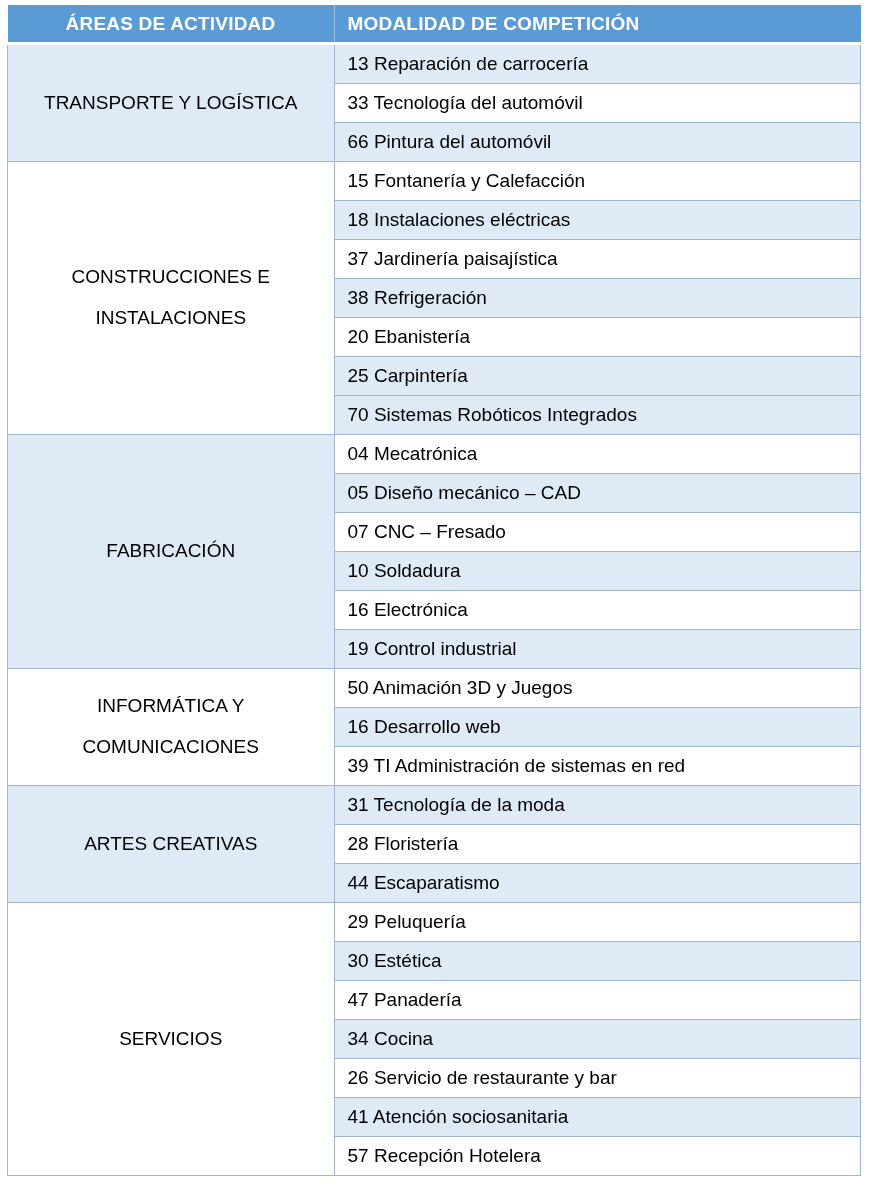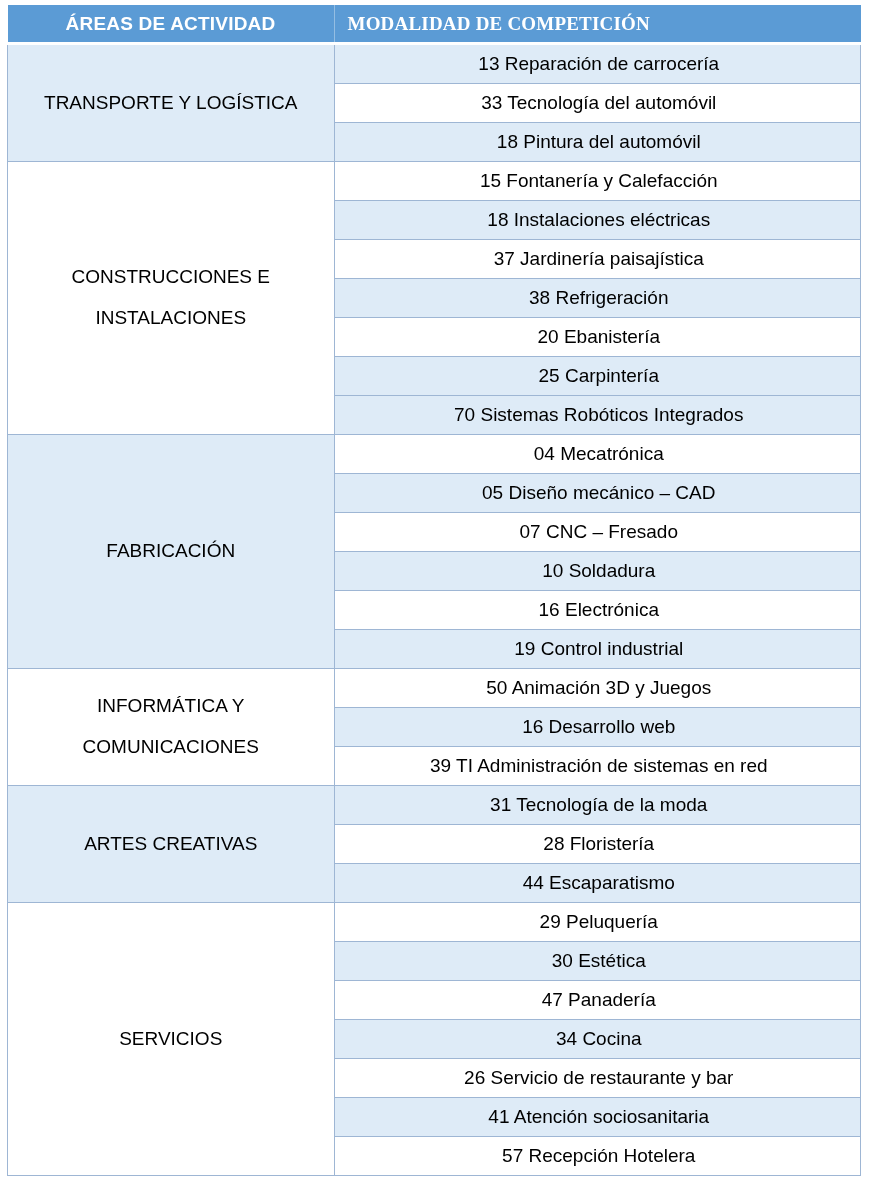--- a/index.html
+++ b/index.html
@@ -36,33 +36,32 @@
     margin-top: 44px;
   }
   table.comp-table th.area-header {
     width: 326px;
     text-align: center;
     border-right: 1px solid rgba(255,255,255,0.35);
   }
   table.comp-table th.modality-header {
     text-align: left;
     padding-left: 13px;
-    font-family: Liberation Serif, serif;
   }
   table.comp-table td {
     border: 1px solid var(--border-color, #9EB6D4);
     height: 38px;
     font-size: 19px;
     color: var(--body-text, #000000);
     background: var(--row-bg, #ffffff);
     vertical-align: middle;
     padding: 0;
   }
   table.comp-table td.modality-cell {
-    text-align: center;
+    text-align: left;
     padding: 0 10px 0 13px;
   }
   table.comp-table td.area-cell {
     text-align: center;
     font-weight: normal;
     line-height: 2.15;
     padding: 0 14px;
   }
   table.comp-table td.shaded {
     background: var(--band-bg, #DEEBF7);
@@ -81,21 +80,21 @@
     </thead>
     <tbody id="table-body">
         <tr>
           <td class="area-cell shaded" rowspan="3">TRANSPORTE Y LOGÍSTICA</td>
           <td class="modality-cell shaded">13 Reparación de carrocería</td>
         </tr>
         <tr>
           <td class="modality-cell">33 Tecnología del automóvil</td>
         </tr>
         <tr>
-          <td class="modality-cell shaded">18 Pintura del automóvil</td>
+          <td class="modality-cell shaded">66 Pintura del automóvil</td>
         </tr>
         <tr>
           <td class="area-cell" rowspan="7">CONSTRUCCIONES E INSTALACIONES</td>
           <td class="modality-cell">15 Fontanería y Calefacción</td>
         </tr>
         <tr>
           <td class="modality-cell shaded">18 Instalaciones eléctricas</td>
         </tr>
         <tr>
           <td class="modality-cell">37 Jardinería paisajística</td>

